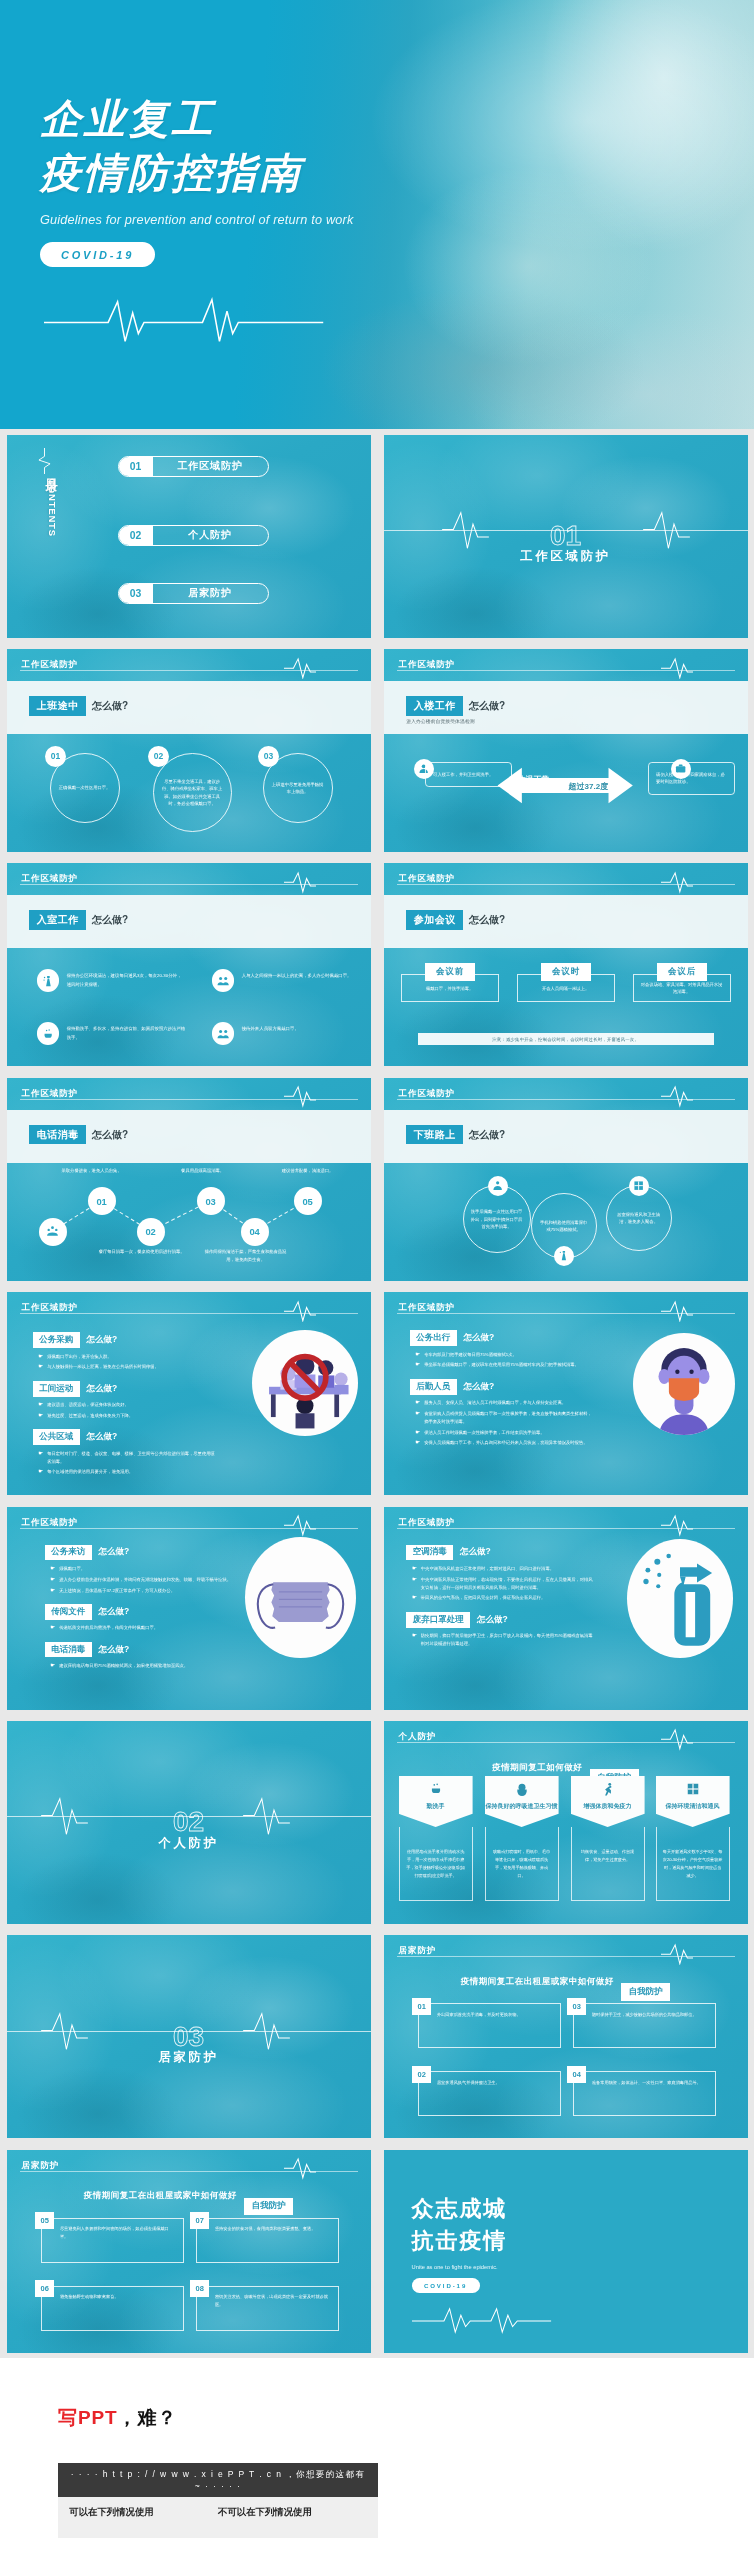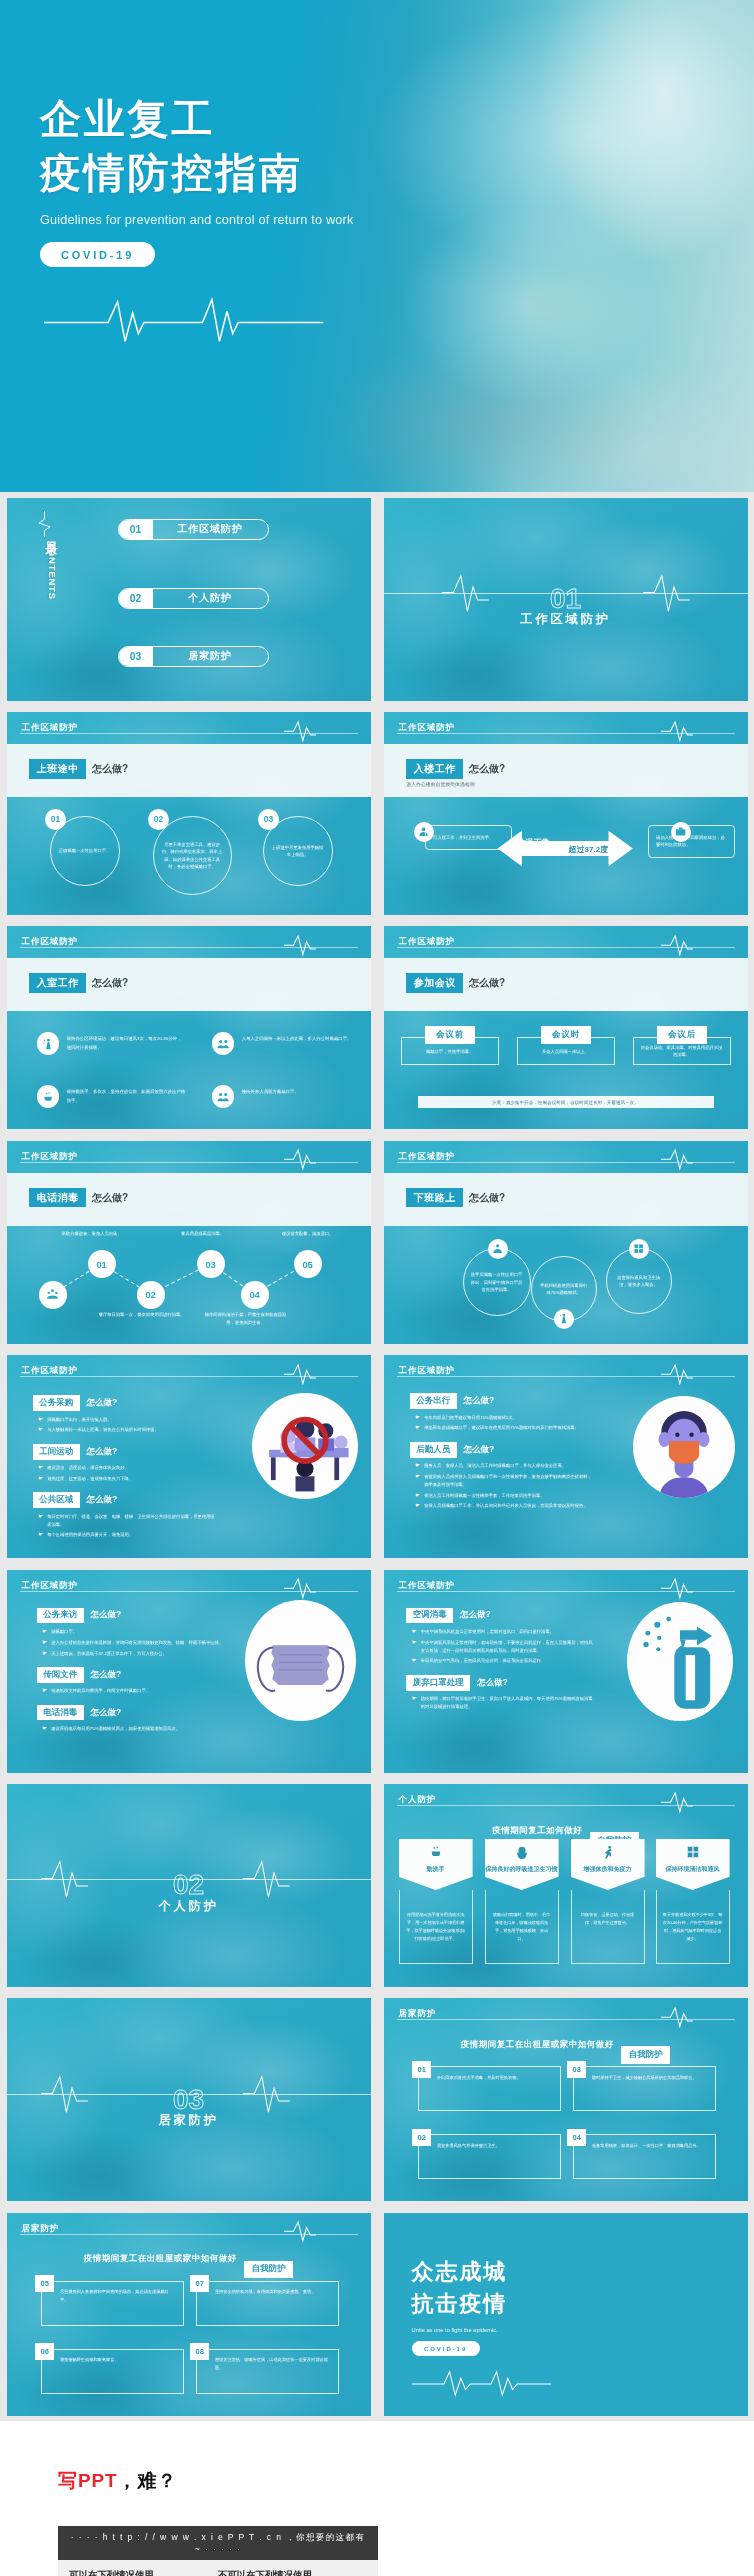--- a/index.html
+++ b/index.html
@@ -7,23 +7,24 @@
     width: 754px;
     background: #e8e8e8;
     font-family: "Liberation Sans", "DejaVu Sans", sans-serif;
     -webkit-font-smoothing: antialiased;
   }
   .deck { width: 754px; }
 
   
   .cover {
     position: relative;
-    width: 754px; height: 492px;
+    width: 754px; height: 429px;
     background: linear-gradient(100deg,#13a6cd 0%,#13a6cd 38%,#3fb6cf 58%,#7ecbd6 75%,#b9dfe2 100%);
     overflow: hidden;
+    font-style: italic;
   }
   .cover .photo {
     position: absolute; inset: 0;
     background:
       radial-gradient(ellipse 311px 189px at 78% 28%, rgba(255,255,255,.42), rgba(255,255,255,0) 70%),
       radial-gradient(ellipse 170px 245px at 88% 18%, rgba(255,255,255,.55), rgba(255,255,255,0) 72%),
       radial-gradient(ellipse 179px 141px at 70% 62%, rgba(235,240,235,.40), rgba(255,255,255,0) 70%),
       radial-gradient(ellipse 226px 113px at 64% 86%, rgba(120,170,180,.45), rgba(255,255,255,0) 72%),
       radial-gradient(ellipse 264px 123px at 86% 92%, rgba(200,220,225,.45), rgba(255,255,255,0) 70%),
       linear-gradient(95deg, rgba(19,166,205,1) 0%, rgba(19,166,205,.98) 34%, rgba(40,160,190,.70) 52%, rgba(120,200,210,.35) 70%, rgba(180,220,225,.25) 100%);
@@ -732,21 +733,21 @@
       <div class="bgphoto"></div>
       <div class="shead">
         <div class="rule"></div>
         <div class="t">工作区域防护</div>
         <div class="pulse">
           <svg width="32" height="22.6" viewBox="0 0 34 24">
                 <polyline points="0,12 10,12 15,2 20,22 24,8 28,16 34,16" fill="none" stroke="#fff" stroke-width="1.1"></polyline>
               </svg>
         </div>
       </div>
-      <div style="position:absolute;left:30px;top:38px;width:187px">
+      <div style="position:absolute;left:38px;top:38px;width:187px">
         <div class="btitle">
           <span class="k">公务来访</span>
           <span class="q">怎么做?</span>
         </div>
         <div class="blist">
           <div class="bli">
                 <span class="mk">☛</span>
                 <span>须佩戴口罩。</span>
               </div>
           <div class="bli">

